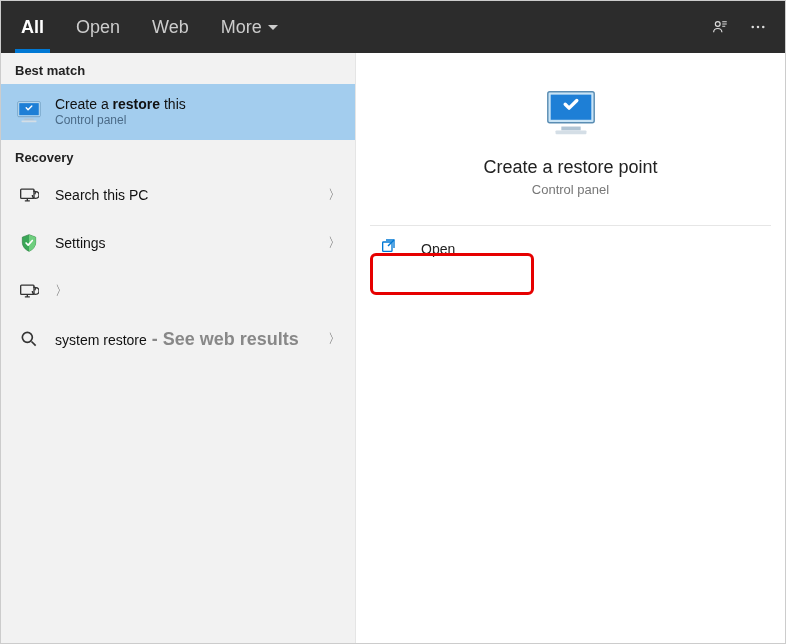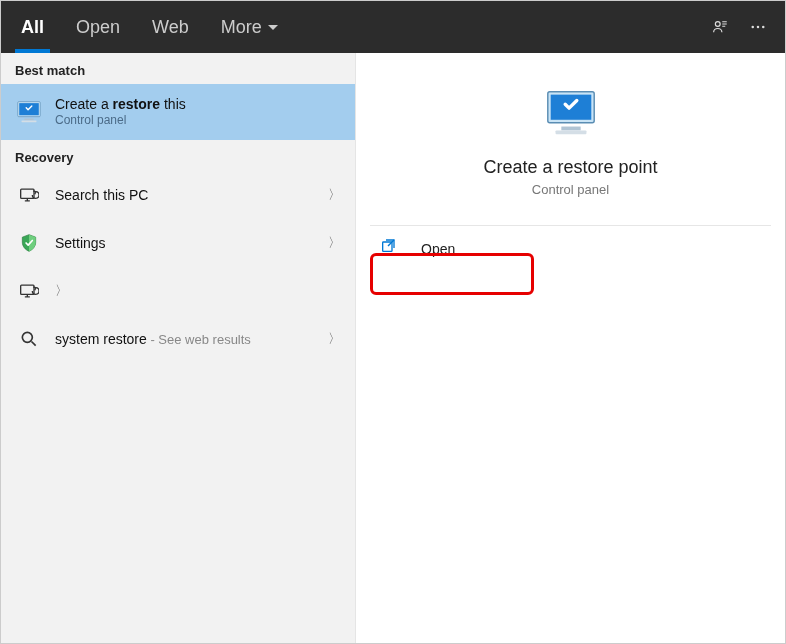--- a/index.html
+++ b/index.html
@@ -85,21 +85,21 @@
     .result.with-sub { height: 56px; }
     .result-icon {
       width: 28px; height: 28px;
       display: flex; align-items: center; justify-content: center;
       flex-shrink: 0;
     }
     .result-text { flex: 1; min-width: 0; }
     .result-title { font-size: 14px; color: #111; line-height: 1.3; }
     .result-title b { font-weight: 700; }
     .result-sub { font-size: 12px; color: #4b6b88; line-height: 1.3; }
-    .result-hint { font-size: 13px; color: #888; }
+    .result-hint { font-size: 18px; color: #888; font-weight: bold; }
     .chevron {
       color: #666;
       font-size: 13px;
     }
     
     .preview-top {
       display: flex;
       flex-direction: column;
       align-items: center;
       padding: 20px 0 28px;

